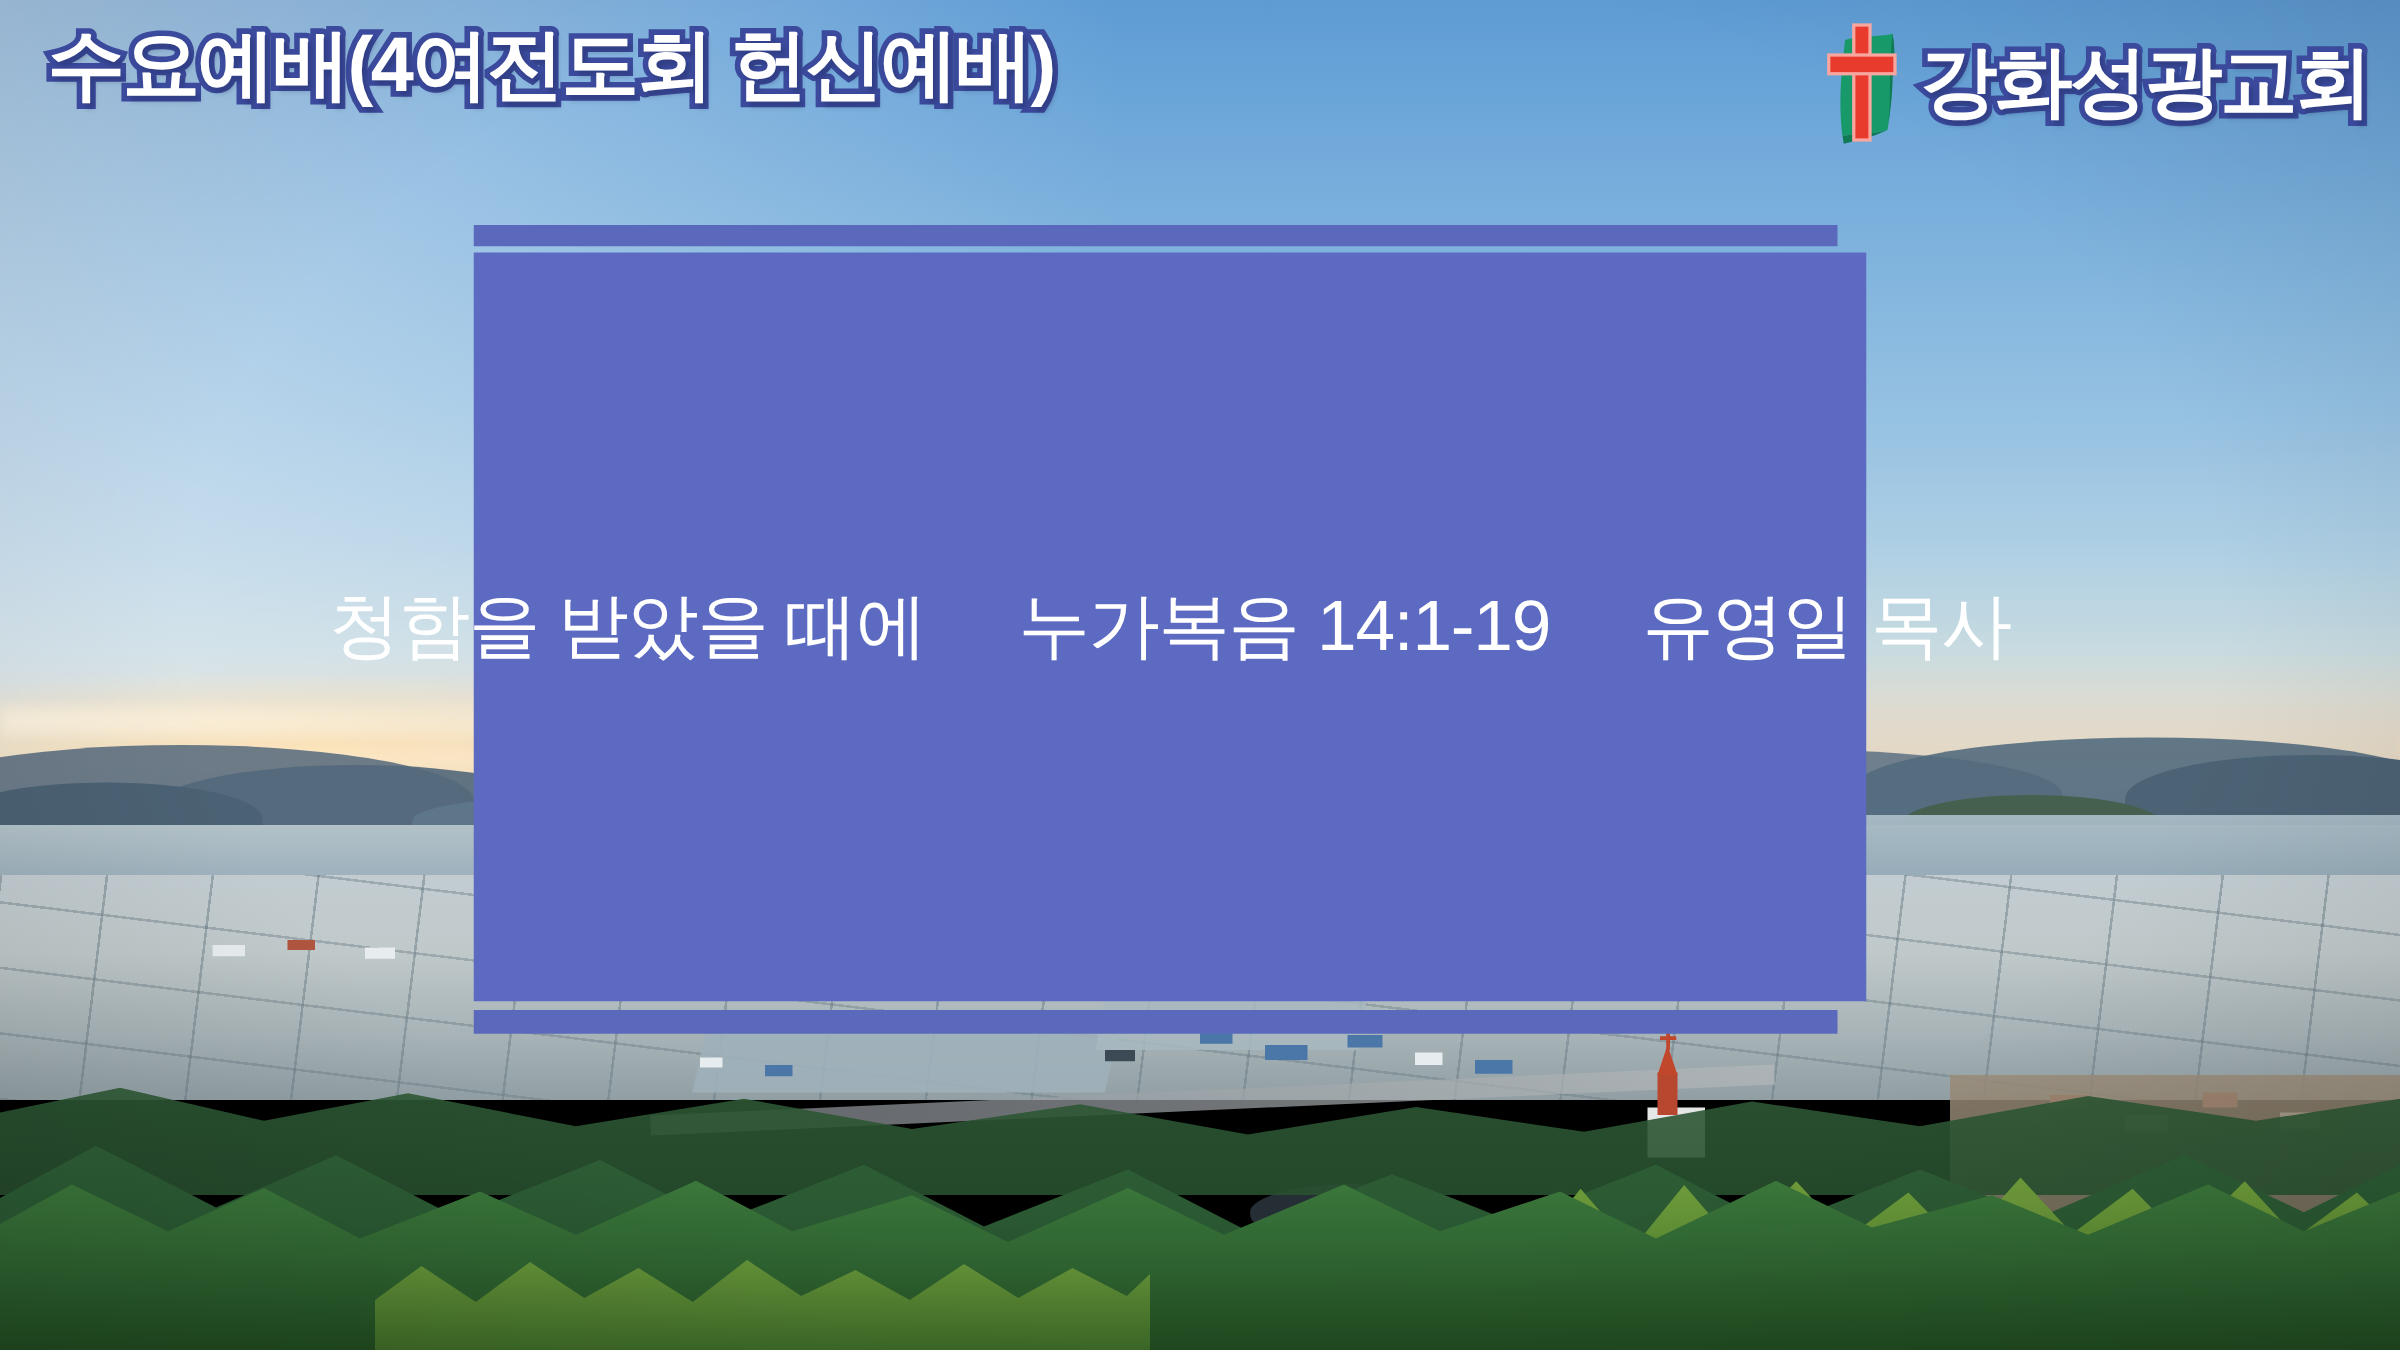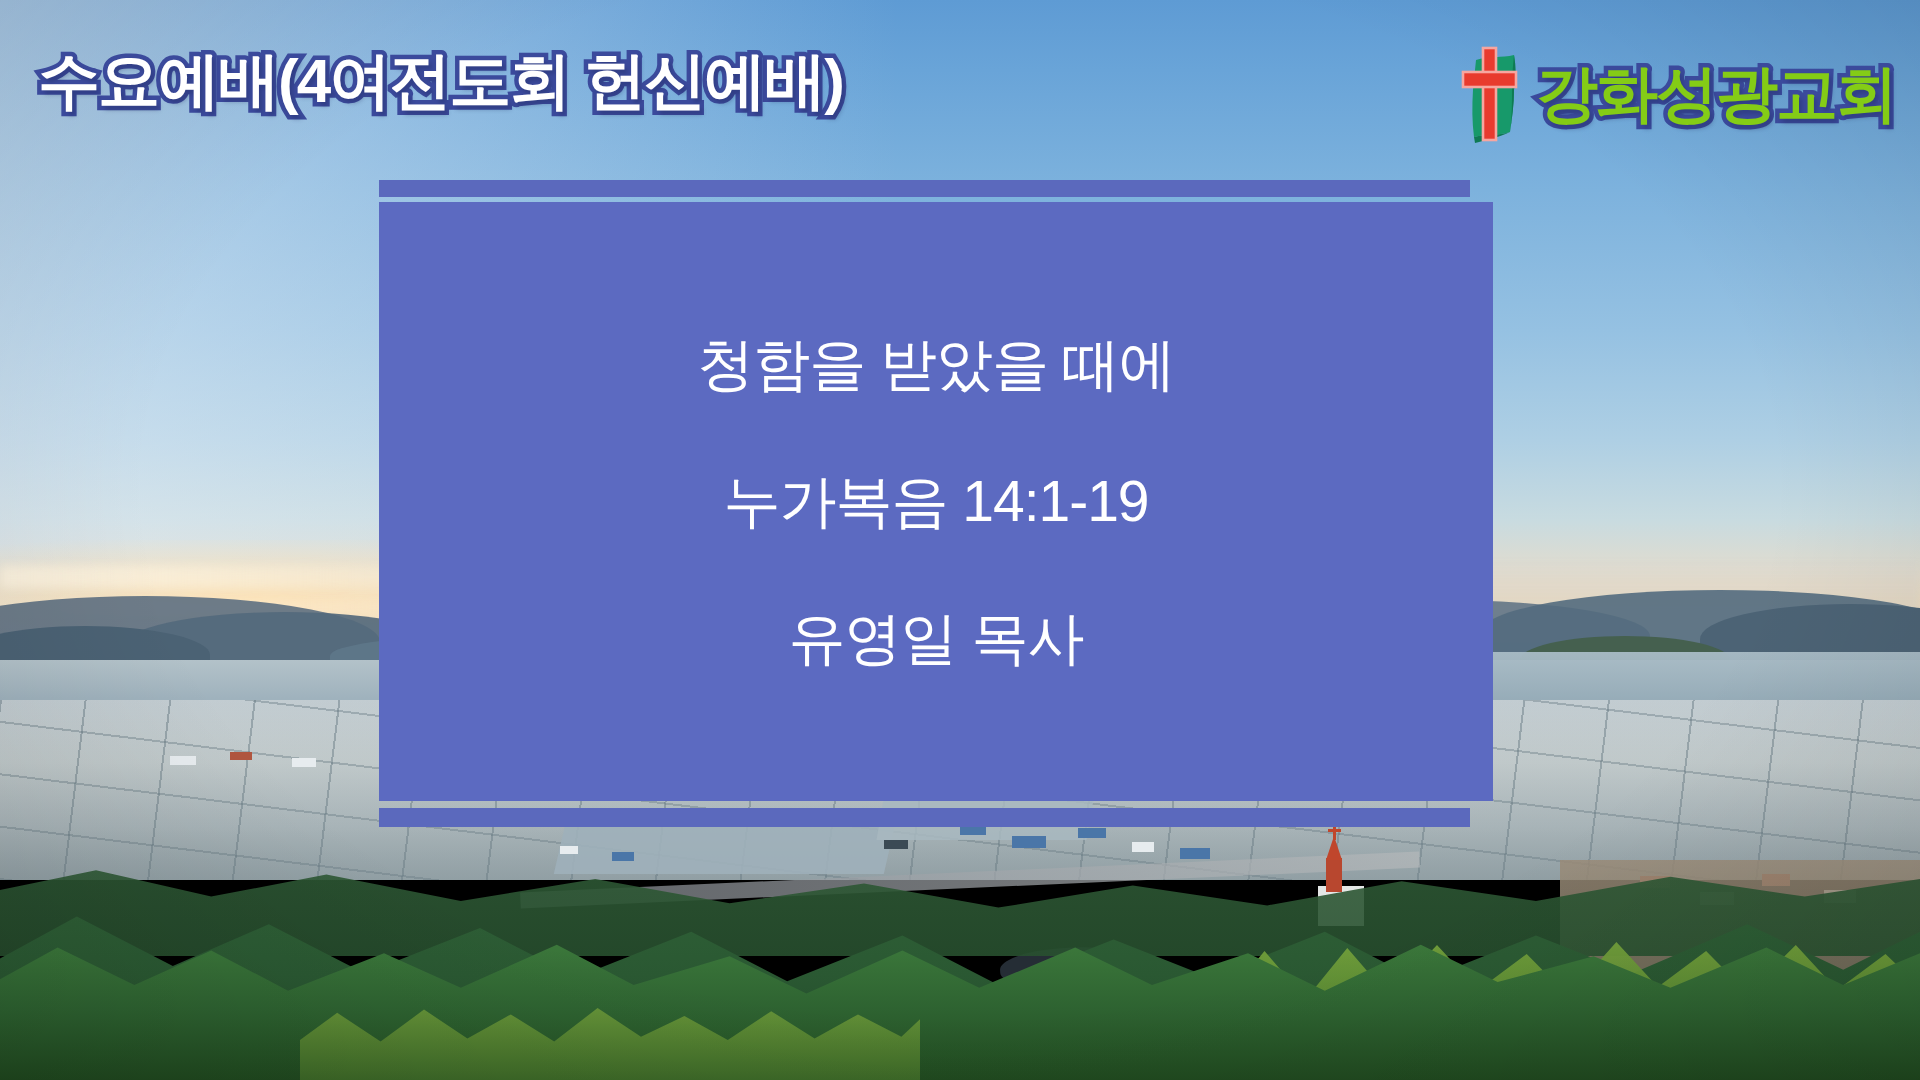--- a/index.html
+++ b/index.html
@@ -171,41 +171,41 @@
     background:linear-gradient(to bottom,#6f9c3a,#3f6b28);
     clip-path:polygon(0% 50%,6% 16%,13% 52%,20% 12%,27% 48%,34% 18%,41% 52%,48% 10%,55% 46%,62% 20%,69% 50%,76% 14%,83% 48%,90% 18%,97% 46%,100% 24%,100% 100%,0% 100%);
     opacity:.9;
   }
   .vignette {
     position:absolute; inset:0;
     background:radial-gradient(ellipse 1400px 900px at 50% 45%, rgba(0,0,0,0) 58%, rgba(0,0,0,.14) 100%);
   }
 
   
-  .header { position:absolute; left:0; top:0; width:1920px; height:140px;margin-top:28px; }
+  .header { position:absolute; left:0; top:0; width:1920px; height:140px; }
 
   .service-title {
     position:absolute; left:38px; top:22px;
     font-size:62px; font-weight:700; line-height:1;
     color:#ffffff;
     letter-spacing:-2px;
     -webkit-text-stroke:9px #3b4a9c;
     paint-order:stroke fill;
     white-space:nowrap;
     text-shadow:3px 4px 4px rgba(30,40,90,.35);
   }
 
   .church-brand {
     position:absolute; right:24px; top:16px;
     display:flex; align-items:center; gap:10px;
   }
   .church-logo { position:relative; width:72px; height:100px; flex:0 0 auto; }
   .church-name {
     font-size:62px; font-weight:700; line-height:1;
-    color:#84cc16; letter-spacing:-2px;
+    color:#ffffff; letter-spacing:-2px;
     -webkit-text-stroke:9px #3b4a9c;
     paint-order:stroke fill;
     white-space:nowrap;
     text-shadow:3px 4px 4px rgba(30,40,90,.35);
   }
 
   
   .panel-top-bar {
     position:absolute; left:379px; top:180px;
     width:1091px; height:17px;
@@ -213,21 +213,21 @@
   }
   .panel-bottom-bar {
     position:absolute; left:379px; top:808px;
     width:1091px; height:19px;
     background:#5b69bd;
   }
   .sermon-panel {
     position:absolute; left:379px; top:202px;
     width:1114px; height:599px;
     background:#5c6ac1;
-    display:flex; flex-direction:column;
+    display:flex; flex-direction:row;
     align-items:center; justify-content:center;
     gap:74px;
   }
   .sermon-line {
     color:#ffffff;
     font-size:57px;
     font-weight:500;
     line-height:1.1;
     letter-spacing:-1px;
     text-align:center;

